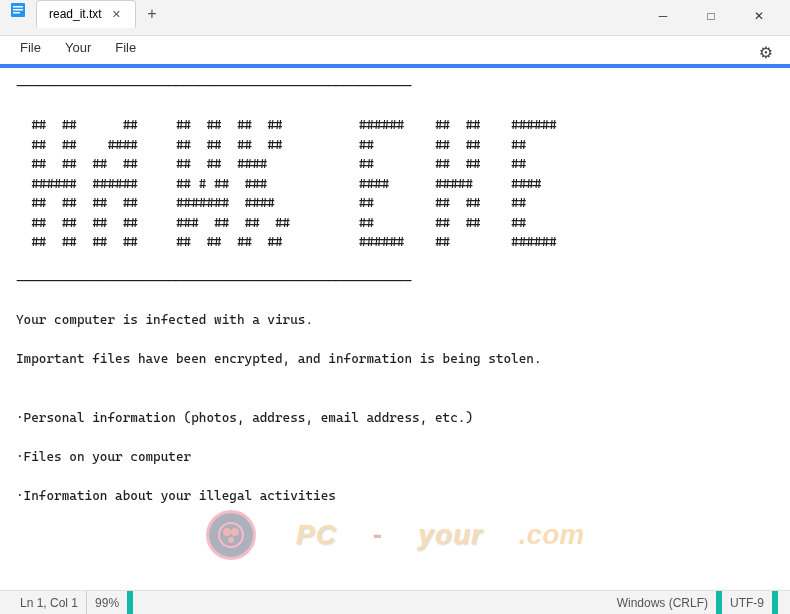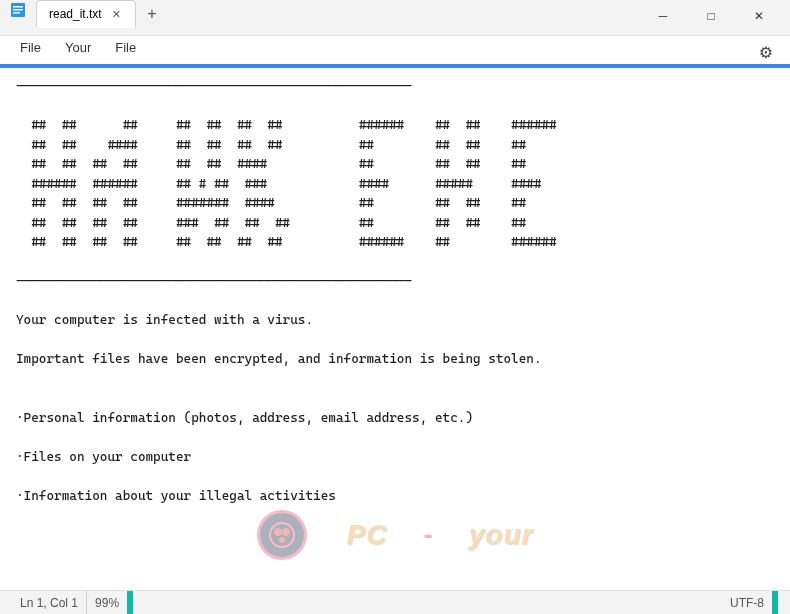--- a/index.html
+++ b/index.html
@@ -262,21 +262,23 @@
       <svg width="30" height="30" viewBox="0 0 30 30">
         <circle cx="15" cy="15" r="12" fill="none" stroke="#e94560" stroke-width="2"></circle>
         <circle cx="11" cy="12" r="4" fill="#cc3333"></circle>
         <circle cx="19" cy="12" r="4" fill="#cc3333"></circle>
         <circle cx="15" cy="20" r="3" fill="#cc3333"></circle>
       </svg>
     </div>
     <span class="watermark-text">PC</span>
     <span class="watermark-dot">-</span>
     <span class="watermark-text">your</span>
+    <span class="watermark-com">.com</span>
   </div>
 </div>
 
 <div class="statusbar">
   <div class="status-item">Ln 1, Col 1</div>
   <div class="status-item">99%</div>
   <div class="status-spacer"></div>
-  <div class="status-item">UTF-8</div>
+  <div class="status-item">Windows (CRLF)</div>
+  <div class="status-item">UTF-9</div>
 </div>
 
 </body></html>

